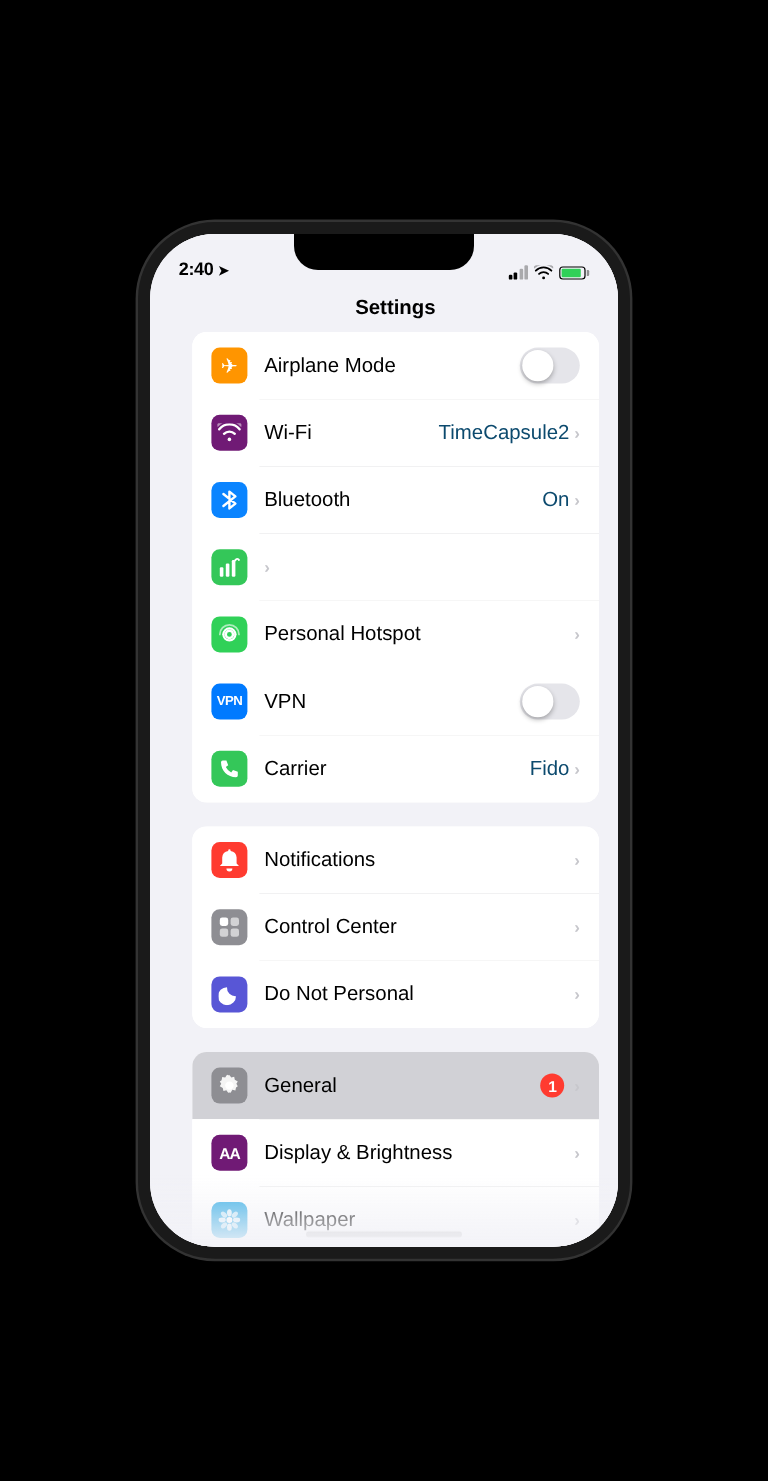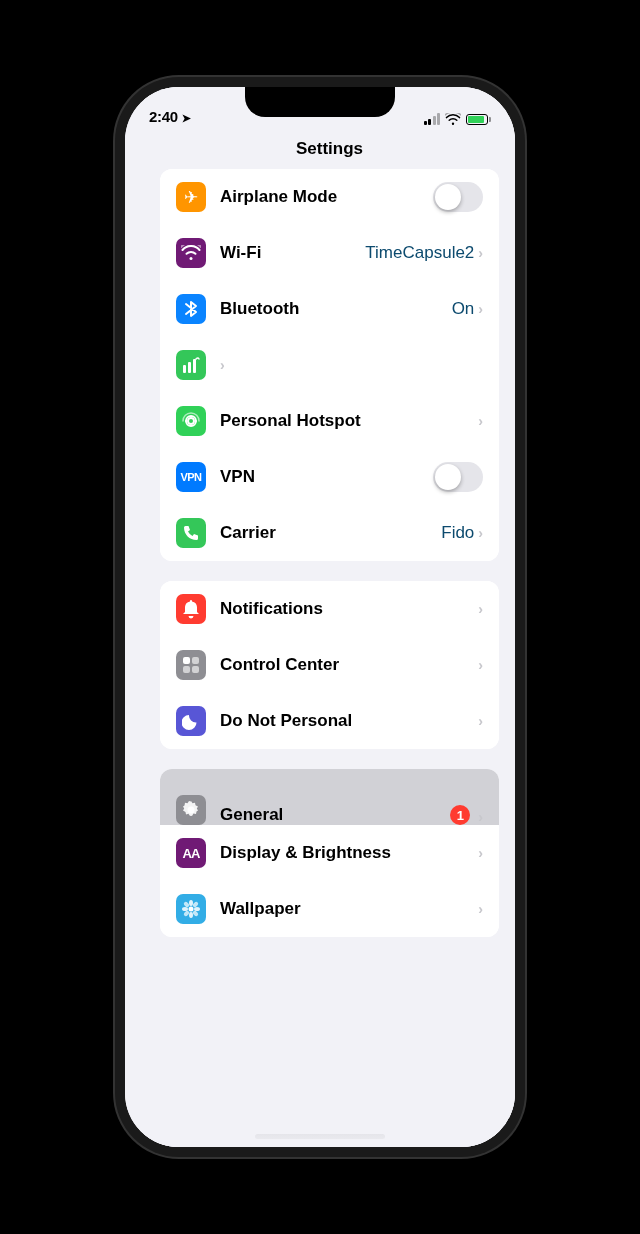--- a/index.html
+++ b/index.html
@@ -8,21 +8,21 @@
       background: #000;
       display: flex;
       justify-content: center;
       align-items: center;
       min-height: 100vh;
       font-family: -apple-system, 'SF Pro Display', 'Helvetica Neue', Arial, sans-serif;
     }
 
     .phone-frame {
       width: 390px;
-      height: 1060px;
+      height: 844px;
       background: #f2f2f7;
       border-radius: 54px;
       position: relative;
       overflow: hidden;
       box-shadow: 0 0 0 10px #1a1a1a, 0 0 0 12px #333, 0 30px 80px rgba(0,0,0,0.8);
     }
 
     
     .notch {
       position: absolute;
@@ -164,40 +164,39 @@
       position: absolute;
       bottom: 0;
       left: 56px;
       right: 0;
       height: 0.5px;
       background: #c6c6c8;
     }
 
     .settings-row.highlighted {
       background: #d1d1d6;
-      align-items: flex-end;
     }
 
     .row-icon {
       width: 30px;
       height: 30px;
       border-radius: 7px;
       margin-right: 14px;
       flex-shrink: 0;
       display: flex;
       align-items: center;
       justify-content: center;
       font-size: 17px;
     }
 
     .row-label {
       flex: 1;
       font-size: 17px;
       color: #000;
-      font-weight: 700;
+      font-weight: 400;
     }
 
     .row-value {
       font-size: 17px;
       color: #0c4a6e;
       margin-right: 4px;
     }
 
     .row-chevron {
       color: #c7c7cc;

